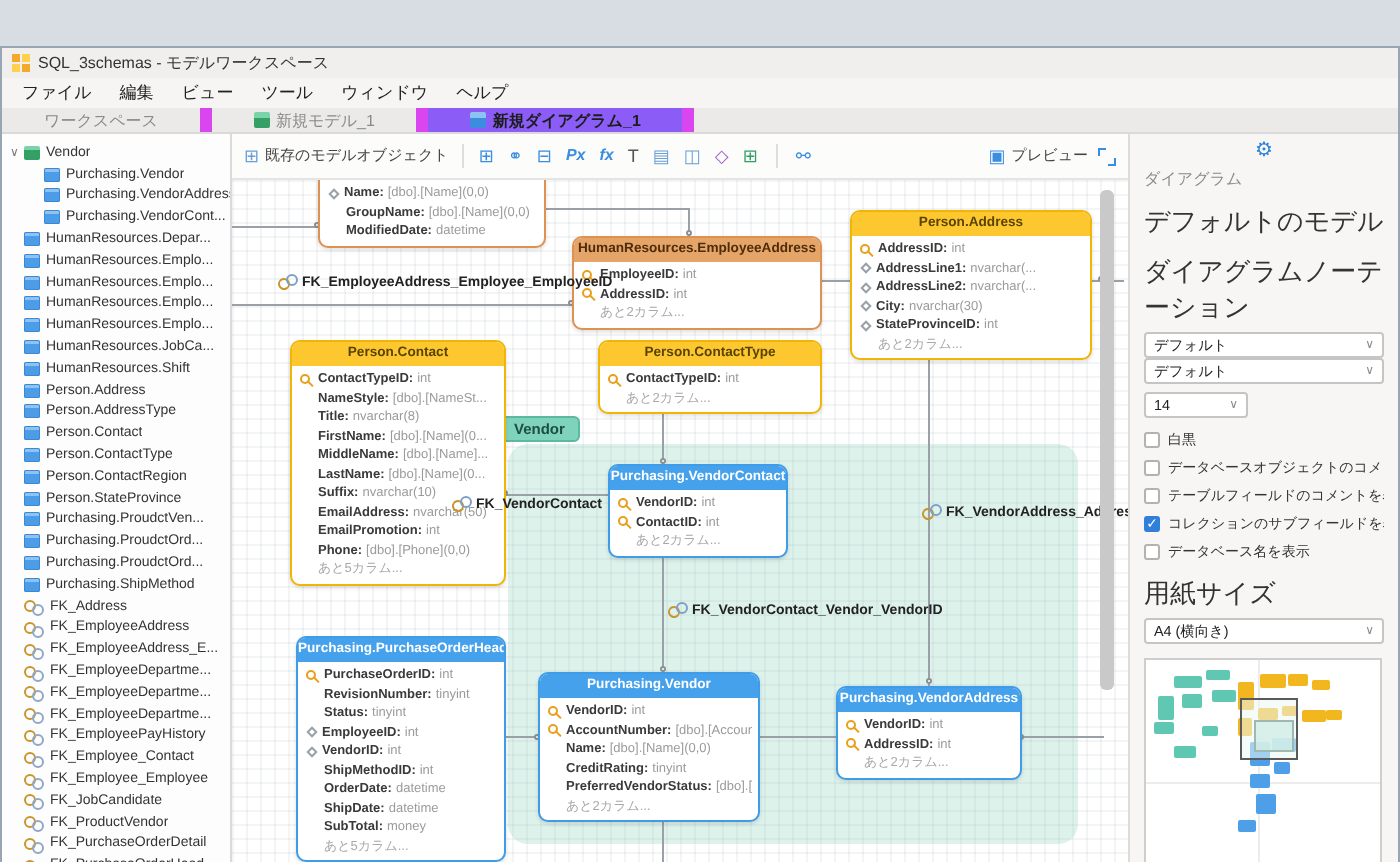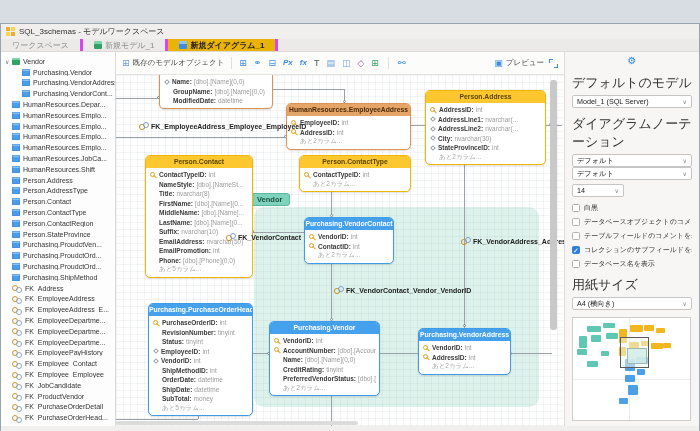--- a/index.html
+++ b/index.html
@@ -16,22 +16,22 @@
   .toolbar { height:14px; display:flex; align-items:center; background:#f6f5f4; border-bottom:1px solid #e3e1df; padding-left:4px; gap:3px; }
   .tbtn { display:flex; align-items:center; gap:3px; font-size:8.5px; color:#333; padding:0 4px; height:12px; }
   .tico { width:9px; height:9px; border-radius:1px; flex:none; position:relative; }
   .tico.save { background:linear-gradient(#4a90d9 0 3px,#dce9f7 3px); border:1px solid #4a90d9; }
   .tico.green { background:linear-gradient(#7bd3a8 0 3px,#35a065 3px); }
   .tico.green2 { background:linear-gradient(#9adfc0 0 3px,#2f9e78 3px); }
   .tico.dict { background:linear-gradient(#7bd3a8 0 3px,#35a065 3px); }
   .tico.dict::after { content:""; position:absolute; right:-1px; bottom:-1px; width:4px; height:4px; border-radius:50%; background:#d9534f; }
   .tsep { width:1px; height:10px; background:#d8d6d4; margin:0 2px; }
   .tabbar { height:13px; display:flex; background:#eceae8; border-bottom:1px solid #dcdad8; }
-  .tab { display:flex; align-items:center; gap:3px; padding:0 11px; font-size:8px; color:#8a8a8a; border-right:3px solid #d946ef; }
-  .tab.active { background:#eab308; color:#1c1c1c; font-weight:bold; }
+  .tab { display:flex; align-items:center; gap:3px; padding:0 21px; font-size:8px; color:#8a8a8a; border-right:6px solid #d946ef; }
+  .tab.active { background:#8b5cf6; color:#1c1c1c; font-weight:bold; }
   .tabico { width:8px; height:8px; border-radius:1px; }
   .tabico.model { background:linear-gradient(#7bd3a8 0 3px,#35a065 3px); }
   .tabico.diagram { background:linear-gradient(#8ec3f1 0 3px,#3b8de0 3px); }
   
   .main { display:flex; height:374px; background:#fff; }
   .sidebar { width:115px; flex:none; background:#fdfdfd; border-right:1px solid #dadada; overflow:hidden; padding-top:4px; }
   .tree-row { height:10.8px; display:flex; align-items:center; font-size:7px; color:#333; white-space:nowrap; overflow:hidden; padding-left:4px; }
   .tree-row .lbl { overflow:hidden; text-overflow:clip; }
   .expander { width:7px; font-size:6px; color:#777; flex:none; }
   .ti { width:8px; height:7px; margin-right:3px; flex:none; border-radius:1px; }
@@ -109,20 +109,28 @@
   <div class="titlebar">
     <span class="applogo">
         <i></i>
         <i></i>
         <i></i>
         <i></i>
       </span>
     <span>SQL_3schemas - モデルワークスペース</span>
   </div>
 
+  <div class="menubar">
+      <span class="mi">ファイル</span>
+      <span class="mi">編集</span>
+      <span class="mi">ビュー</span>
+      <span class="mi">ツール</span>
+      <span class="mi">ウィンドウ</span>
+      <span class="mi">ヘルプ</span>
+    </div>
 
 
   <div class="tabbar">
       <div class="tab">
         <span>ワークスペース</span>
       </div>
       <div class="tab">
         <span class="tabico model"></span>
         <span>新規モデル_1</span>
       </div>
@@ -656,25 +664,22 @@
             <span class="fk-rings"></span>
             <span>FK_VendorAddress_Address...</span>
           </div>
         </div>
       <div class="v-scroll" style="top:28px;"></div>
       <div class="h-scroll"></div>
     </div>
 
     <div class="panel">
       <div class="gear-row"><span class="gear">⚙</span></div>
+      <div class="panel-title">ダイアグラム</div>
       <div class="plabel">デフォルトのモデル</div>
-      <div class="pselect">
-        <span>Model_1 (SQL Server)</span>
-        <span class="car">∨</span>
-      </div>
       <div class="plabel">ダイアグラムノーテーション</div>
       <div class="pselect">
         <span>デフォルト</span>
         <span class="car">∨</span>
       </div>
       <div class="pselect">
         <span>デフォルト</span>
         <span class="car">∨</span>
       </div>
       <div class="pselect small-select">

